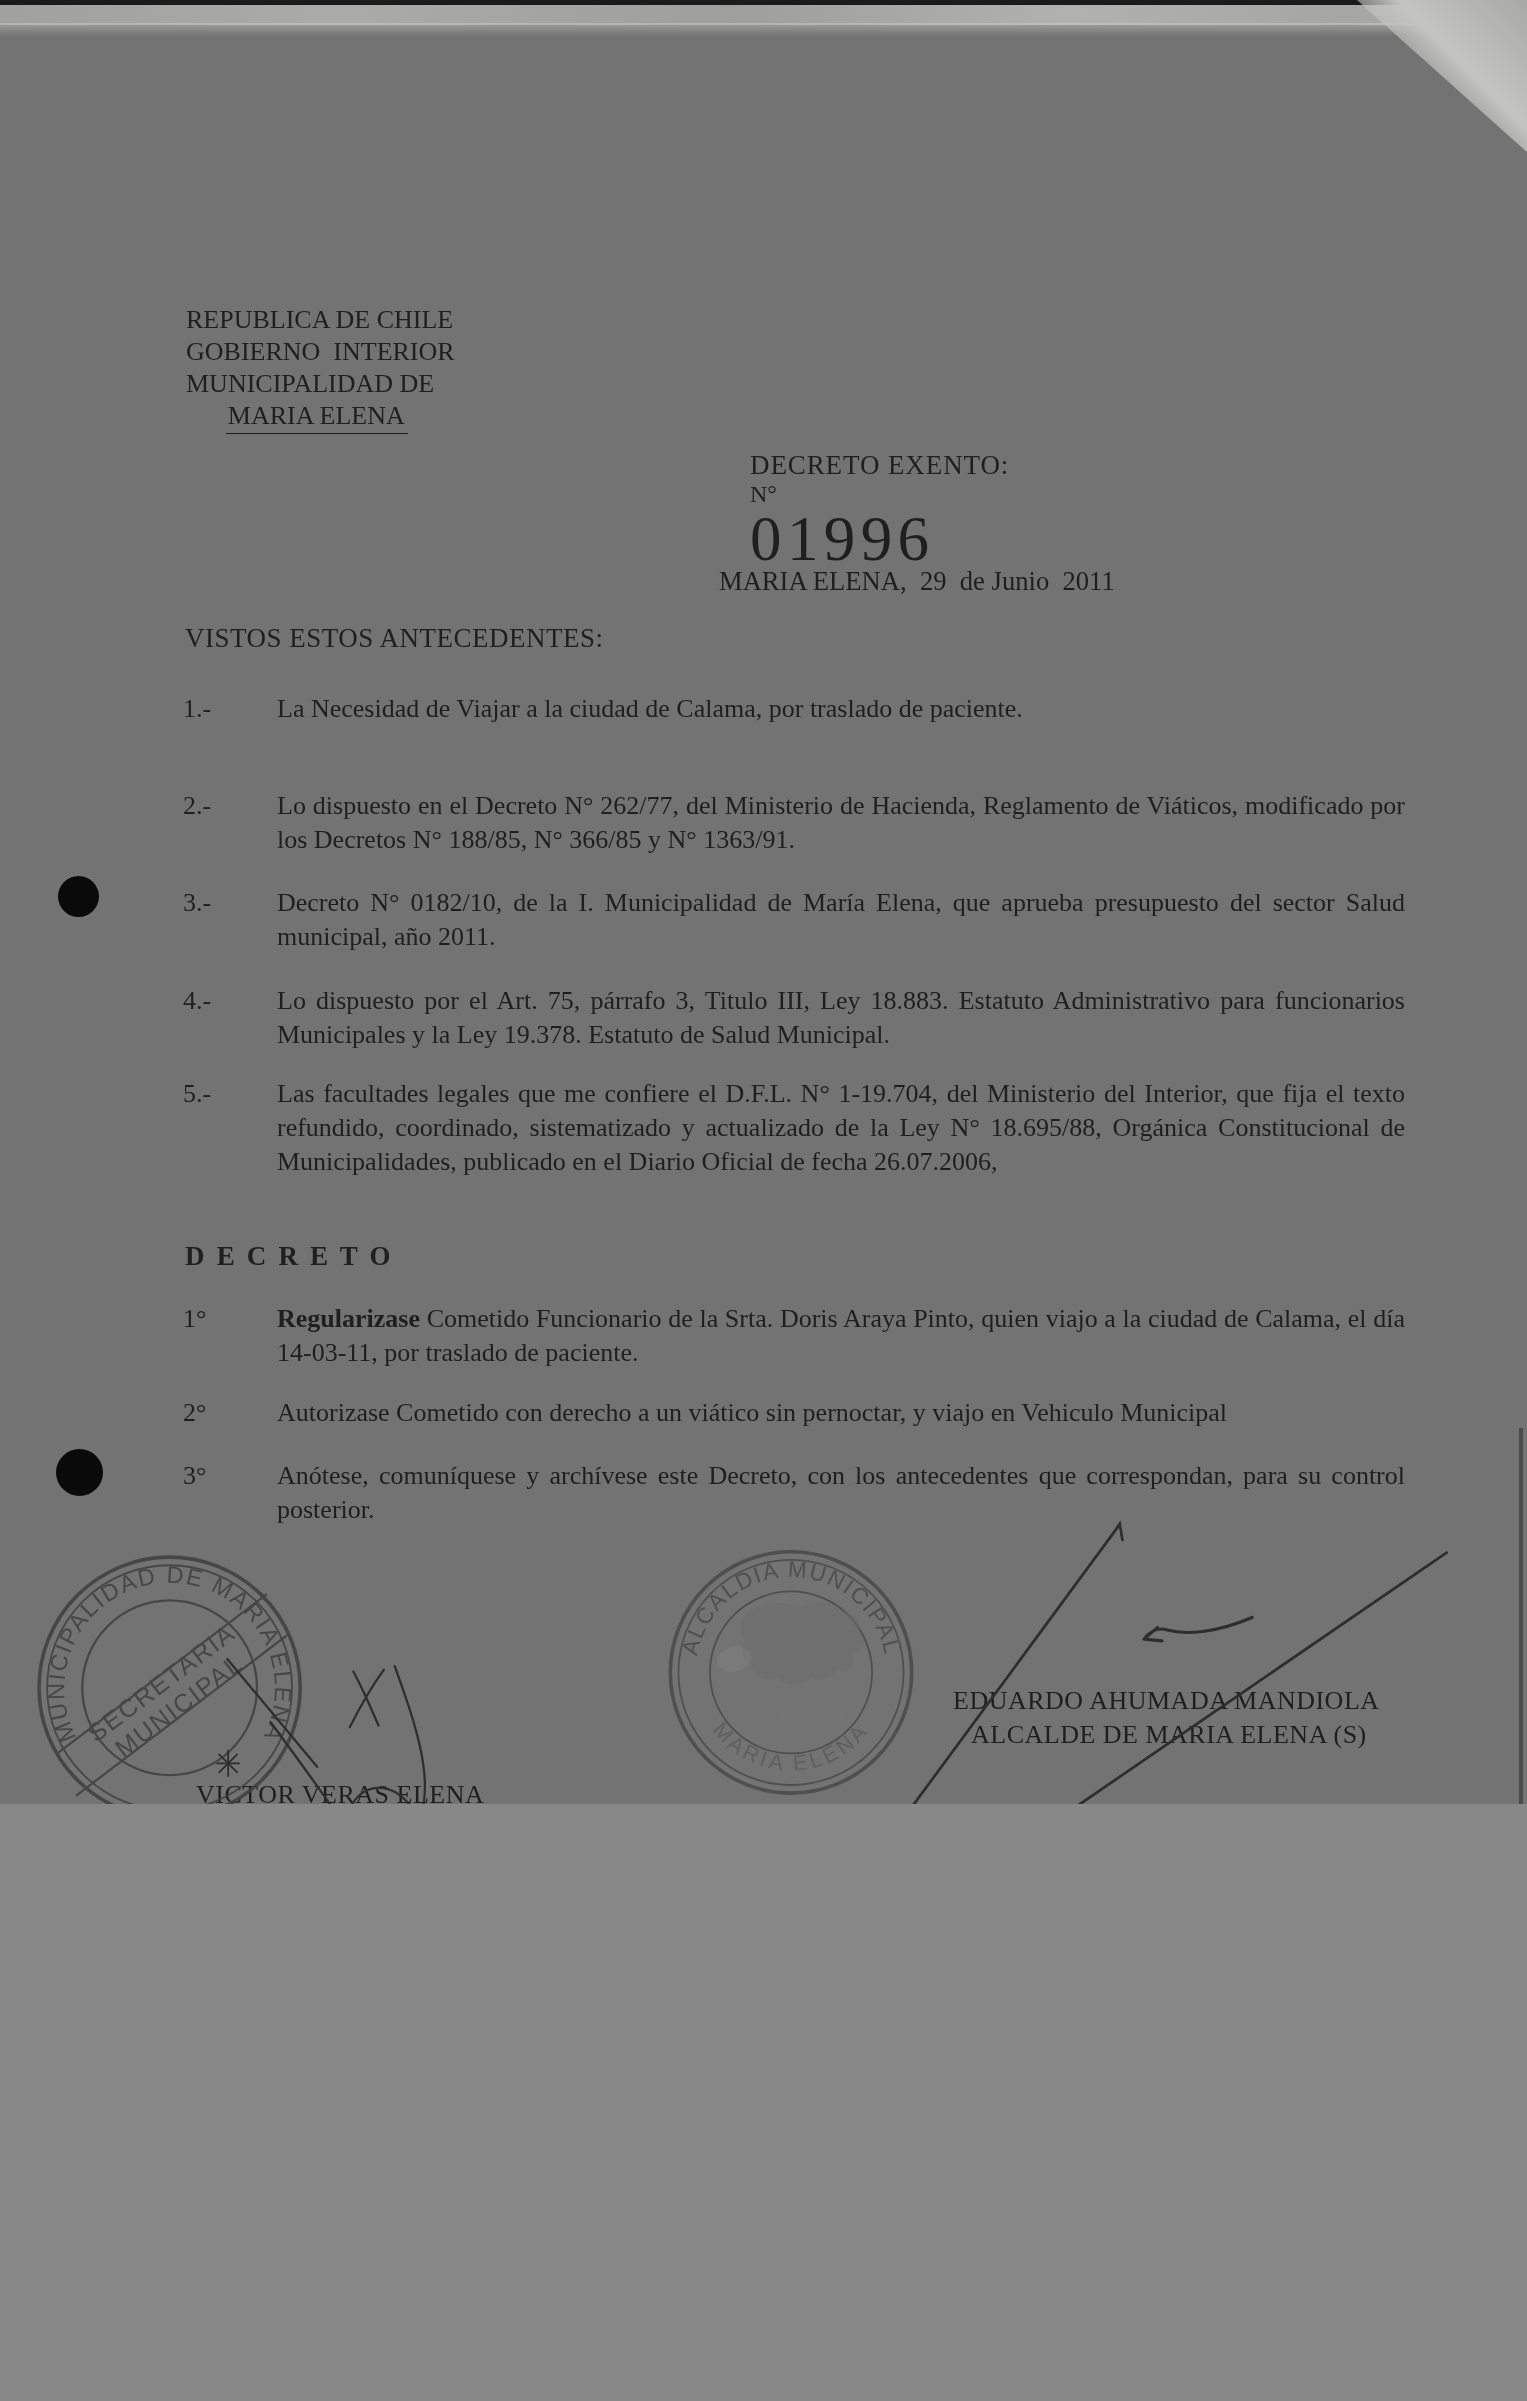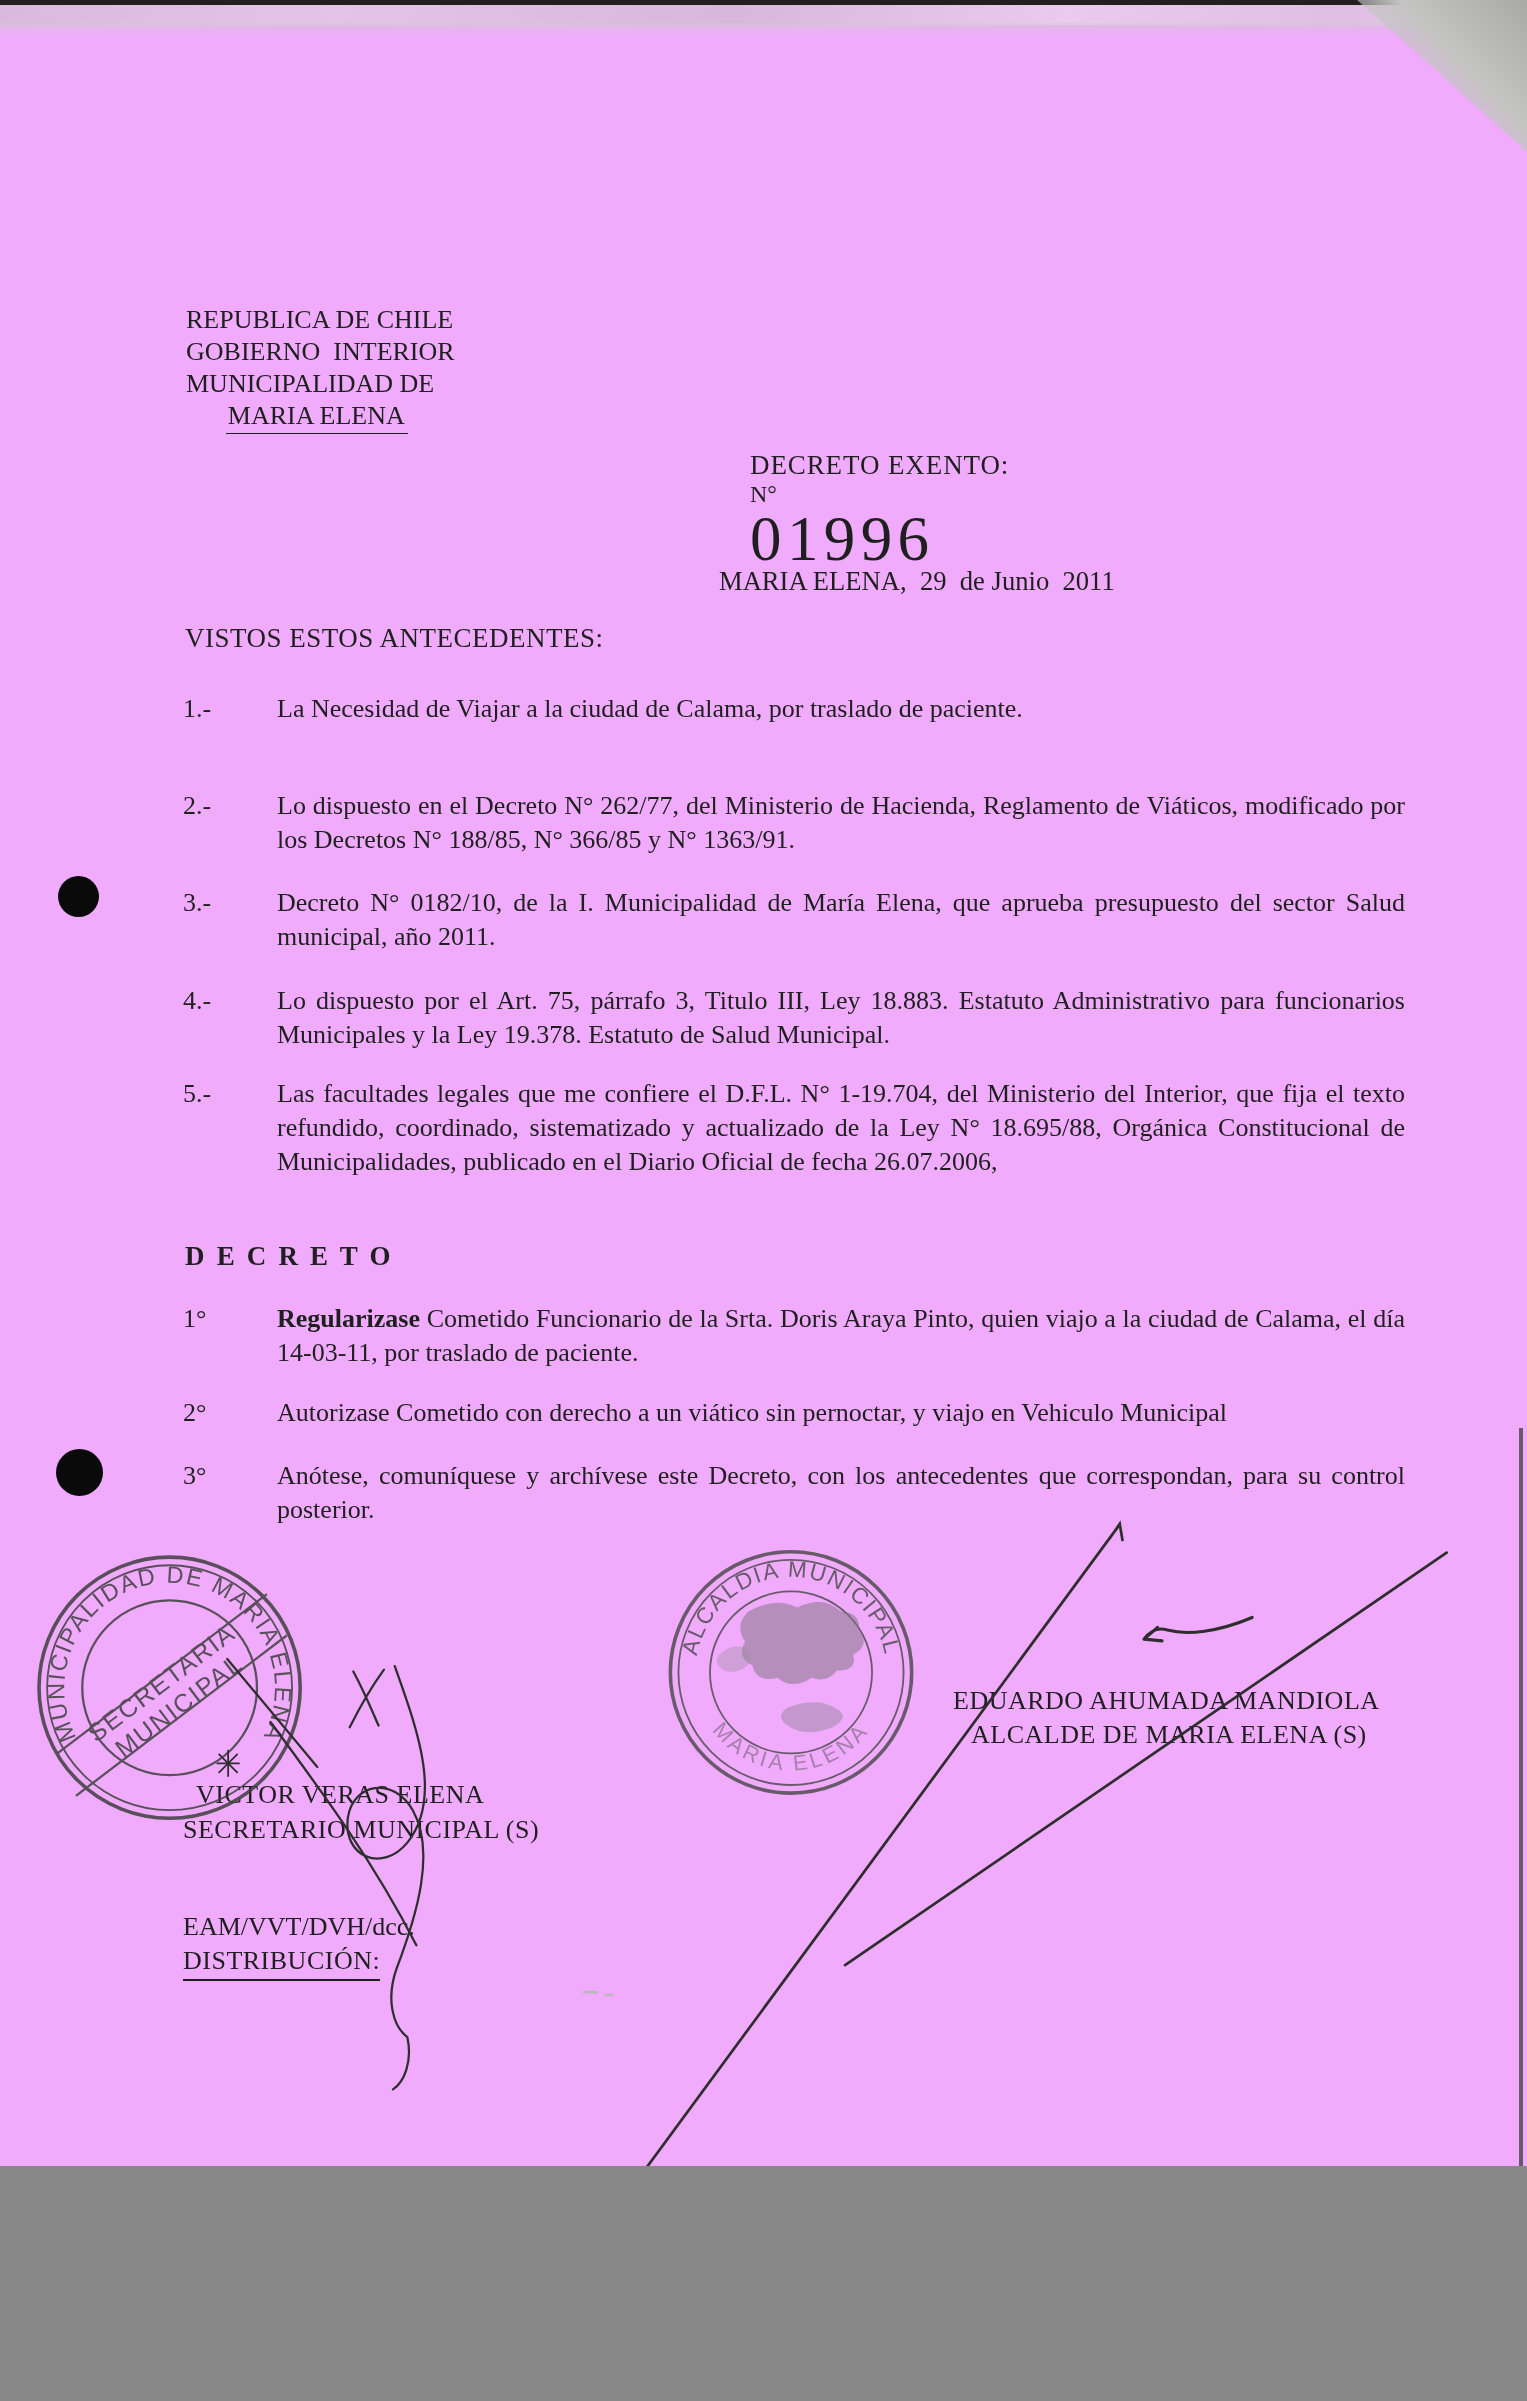--- a/index.html
+++ b/index.html
@@ -1,19 +1,19 @@
 <!DOCTYPE html>
 <html style="font-size:14.4px"><head>
 <meta charset="utf-8">
 <style>
   html,body{margin:0;padding:0;background:#888;}
   .page{
     position:relative;
-    width:1528px;height:2166px;
-    background:#f0abfc;
+    width:1528px;height:1804px;
+    background:#737373;
     overflow:hidden;
     font-family:"Liberation Serif", serif;
     color:#1f1f1f;
   }
   
   .scan-topline{position:absolute;left:0;top:0;width:1414px;height:5.4px;background:#161616;opacity:.95;}
   .scan-topband{position:absolute;left:0;top:5.4px;width:1528px;height:20px;
     background:linear-gradient(90deg,#c6c6c4 0%,#d8d8d6 22%,#c2c2c0 48%,#e4e4e2 70%,#cfcfcd 88%,#e9e9e7 100%);
     opacity:.55;}
   .scan-topband2{position:absolute;left:0;top:23.4px;width:1528px;height:12.6px;

